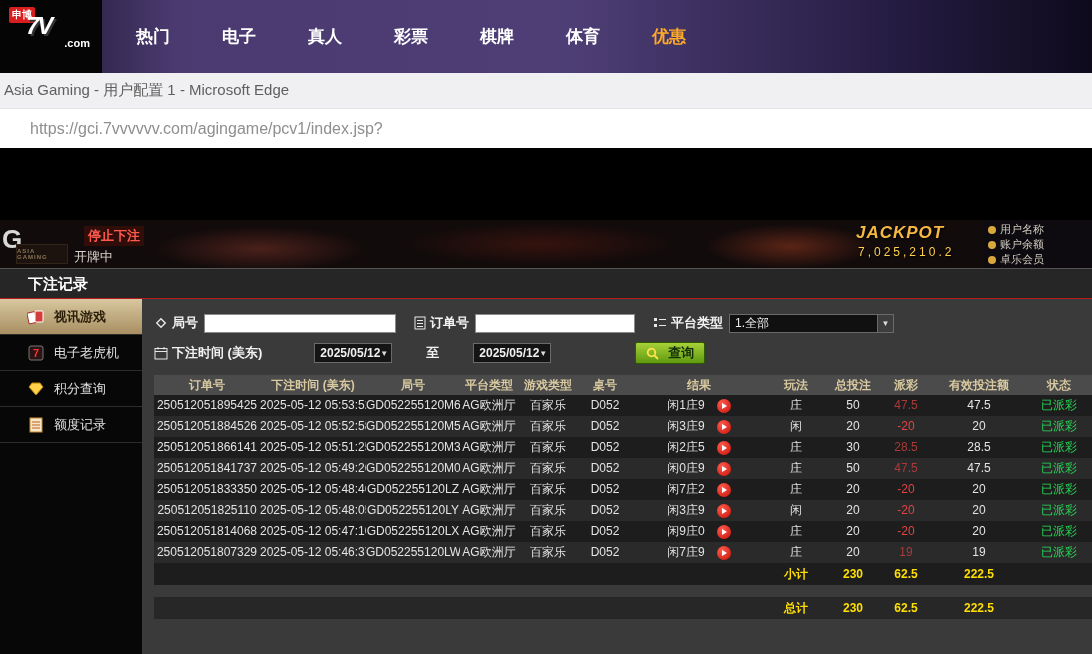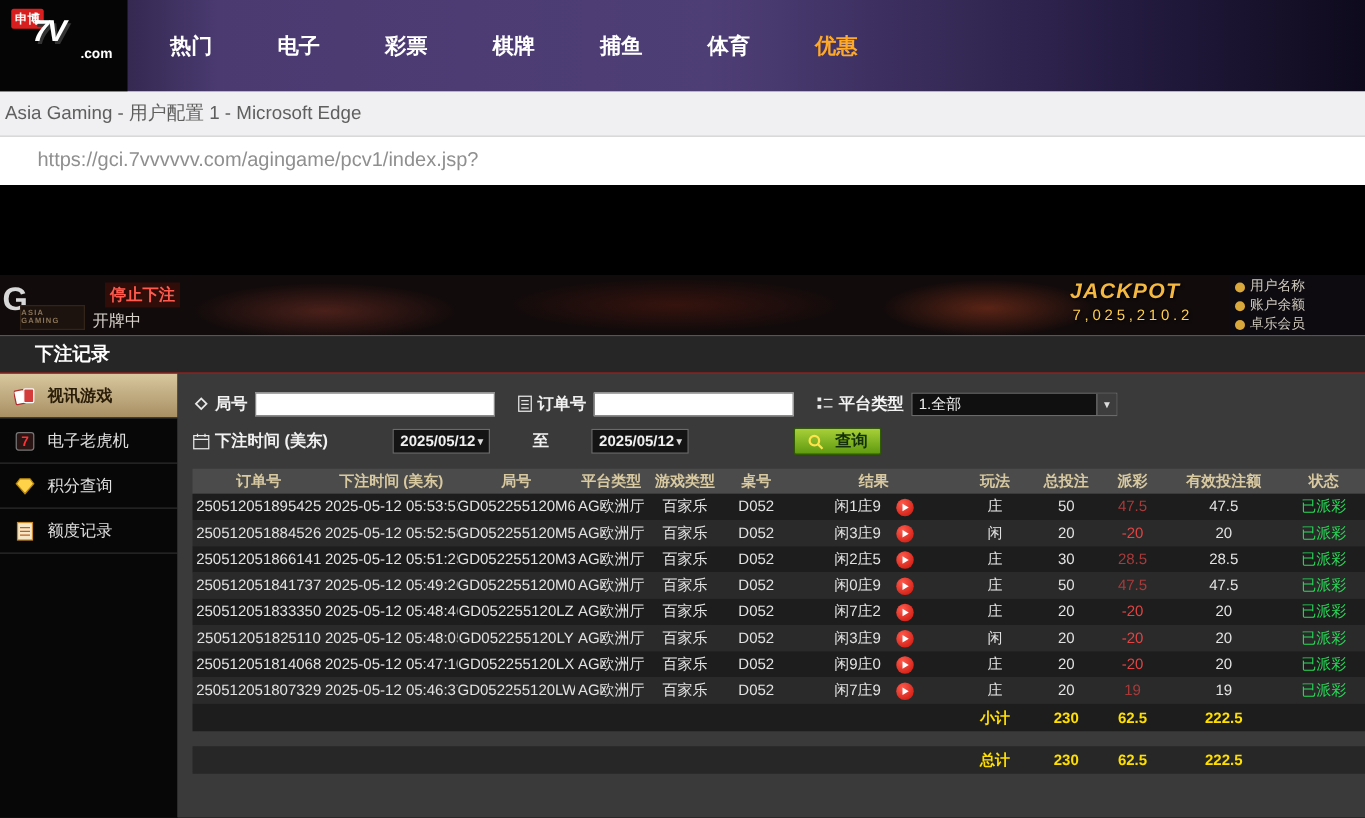--- a/index.html
+++ b/index.html
@@ -41,21 +41,21 @@
   .user-info { position:absolute; right:0; top:0; width:108px; height:48px; background:#0d0b10; padding:2px 4px; }
   .ui-line { display:flex; align-items:center; gap:4px; color:#cfcabe; font-size:11px; line-height:15px; white-space:nowrap; }
   .ui-ic { width:8px; height:8px; border-radius:50%; background:#d9a83c; flex:0 0 auto; }
 
   
   .panel { height:386px; background:#373737; border-top:1px solid #555; }
   .panel-title { height:30px; line-height:30px; padding-left:28px; color:#ffffff; font-size:15px; font-weight:bold; background:#262626; border-bottom:1px solid #b91c1c; }
   .panel-body { display:flex; height:356px; }
 
   .sidebar { width:142px; background:#070707; flex:0 0 auto; }
-  .side-item { display:flex; align-items:center; gap:8px; height:36px; padding-left:10px; border-bottom:1px solid #2c2c2c; color:#e0e0e0; font-size:13px; cursor:pointer; }
+  .side-item { display:flex; align-items:center; gap:8px; height:36px; padding-left:26px; border-bottom:1px solid #2c2c2c; color:#e0e0e0; font-size:13px; cursor:pointer; }
   .side-item.side-active { background:linear-gradient(180deg,#d8c79f,#a88f62); color:#2a1d08; font-weight:bold; }
   .side-icon { width:20px; display:flex; align-items:center; justify-content:center; }
 
   .content { flex:1; background:#3a3a3a; padding:12px 0 0 12px; }
 
   
   .filter-row { display:flex; align-items:center; height:24px; }
   .filter-row.row2 { margin-top:6px; }
   .f-icon { display:inline-flex; align-items:center; margin-right:4px; }
   .f-label { color:#f2f2f2; font-size:13px; font-weight:bold; white-space:nowrap; }
@@ -99,23 +99,23 @@
 
   <header class="topnav">
     <div class="logo">
       <span class="logo-badge">申博</span>
       <span class="logo-main">7V</span>
       <span class="logo-suffix">.com</span>
     </div>
     <nav class="nav-items">
         <div class="nav-item">热门</div>
         <div class="nav-item">电子</div>
+        <div class="nav-item">真人</div>
         <div class="nav-item">彩票</div>
         <div class="nav-item">棋牌</div>
-        <div class="nav-item">捕鱼</div>
         <div class="nav-item">体育</div>
         <div class="nav-item nav-active">优惠</div>
       </nav>
   </header>
 
   <div class="titlebar">
     <span class="title-text">Asia Gaming - 用户配置 1 - Microsoft Edge</span>
   </div>
 
   <div class="urlbar">

